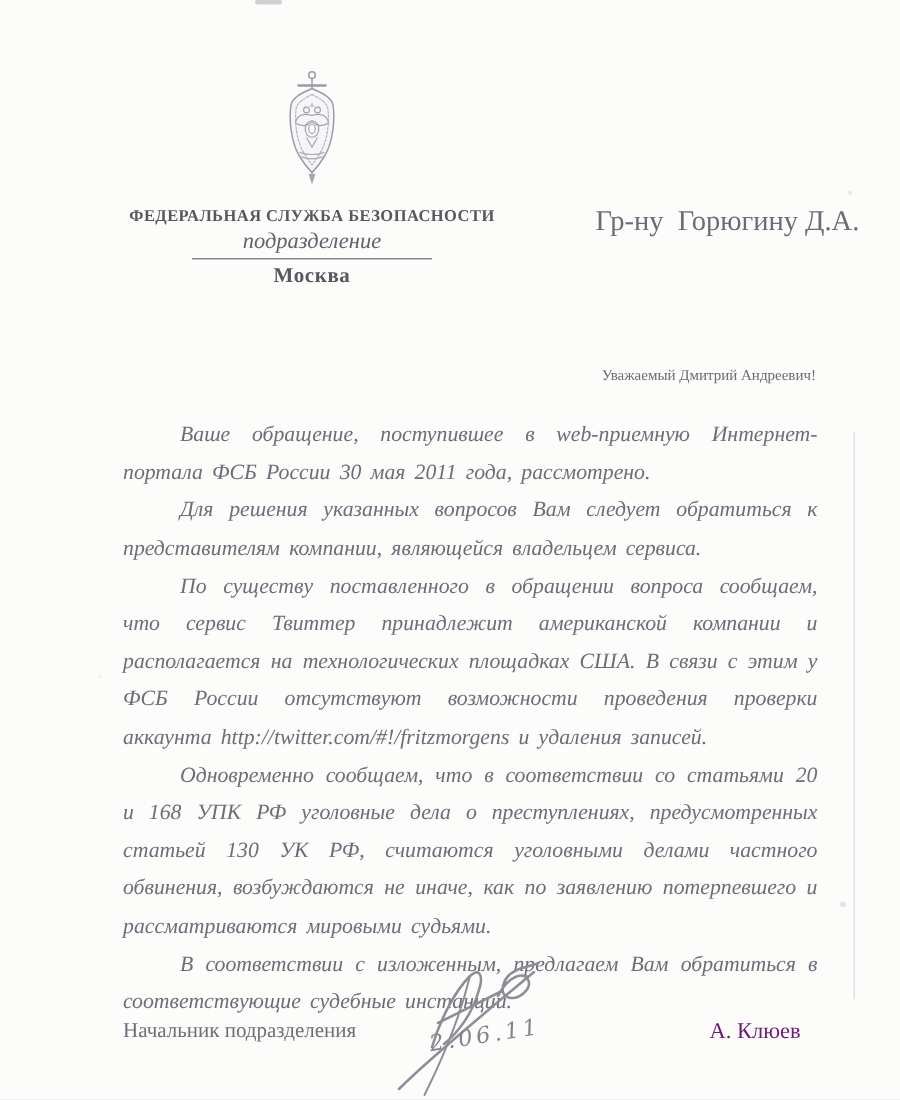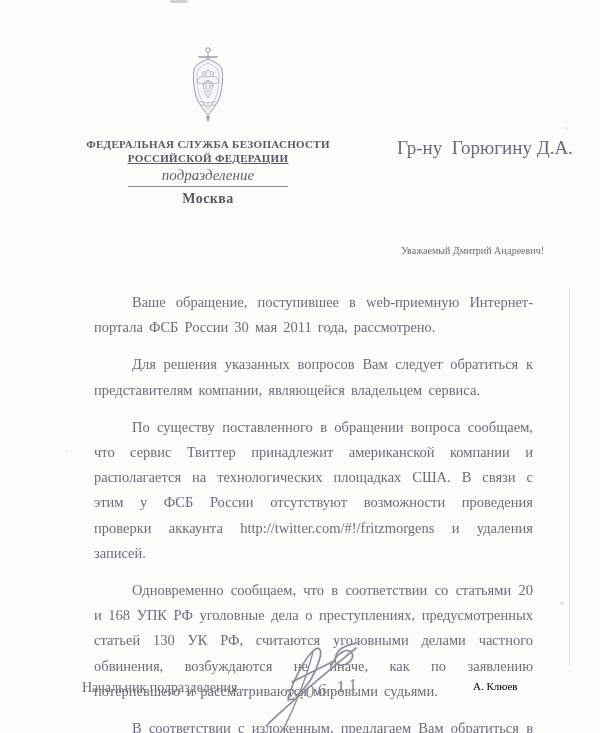--- a/index.html
+++ b/index.html
@@ -34,24 +34,24 @@
     position:absolute;left:82px;top:245px;width:462px;
     text-align:right;padding-left:28px;box-sizing:border-box;
     font-size:10px;color:#6a6c77;
   }
   .body-text{
     position:absolute;left:82px;top:278px;width:463px;
     font-size:14.5px;line-height:25.2px;
     text-align:justify;word-spacing:2.5px;
     color:#6b6d78;
   }
-  .body-text p{margin:12px;text-indent:38px;}
+  .body-text p{margin:0;text-indent:38px;font-style:italic;}
   
   .sig-title{position:absolute;left:82px;top:680px;font-size:14px;color:#6b6d78;}
-  .sig-name{position:absolute;left:473px;top:680px;font-size:11px;color:#000000;}
+  .sig-name{position:absolute;left:473px;top:680px;font-size:15px;color:#701a75;}
   .sig-block{position:absolute;left:236px;top:636px;width:160px;height:98px;}
   .sig-block svg{position:absolute;left:0;top:0;}
   .sig-date{
     position:absolute;left:50px;top:45px;
     font-family:"DejaVu Serif",serif;font-style:italic;
     font-size:15px;letter-spacing:2.5px;
     color:#84848f;transform:rotate(-9deg);
     white-space:nowrap;
   }
   
@@ -87,21 +87,20 @@
           <ellipse cx="23" cy="40" rx="4.5" ry="5.5"></ellipse>
           <ellipse cx="23" cy="40" rx="2.1" ry="3" fill="#ffffff"></ellipse>
           <path d="M19.5 46 L23 52 L26.5 46"></path>
         </g>
 
         <path d="M15 55.5 C18 57.5 28 57.5 31 55.5" stroke="#a8a8b2" stroke-width=".8"></path>
         <path d="M16.3 58.5 C19 60.3 27 60.3 29.7 58.5" stroke="#a8a8b2" stroke-width=".8"></path>
       </g>
     </svg>
     <div class="org1">ФЕДЕРАЛЬНАЯ СЛУЖБА БЕЗОПАСНОСТИ</div>
-    <div class="org2">РОССИЙСКОЙ ФЕДЕРАЦИИ</div>
     <div class="unit">подразделение</div>
     <div class="rule"></div>
     <div class="city">Москва</div>
   </div>
 
   <div class="addressee">Гр-ну  Горюгину Д.А.</div>
 
   <div class="salutation">Уважаемый Дмитрий Андреевич!</div>
 
   <div class="body-text">

